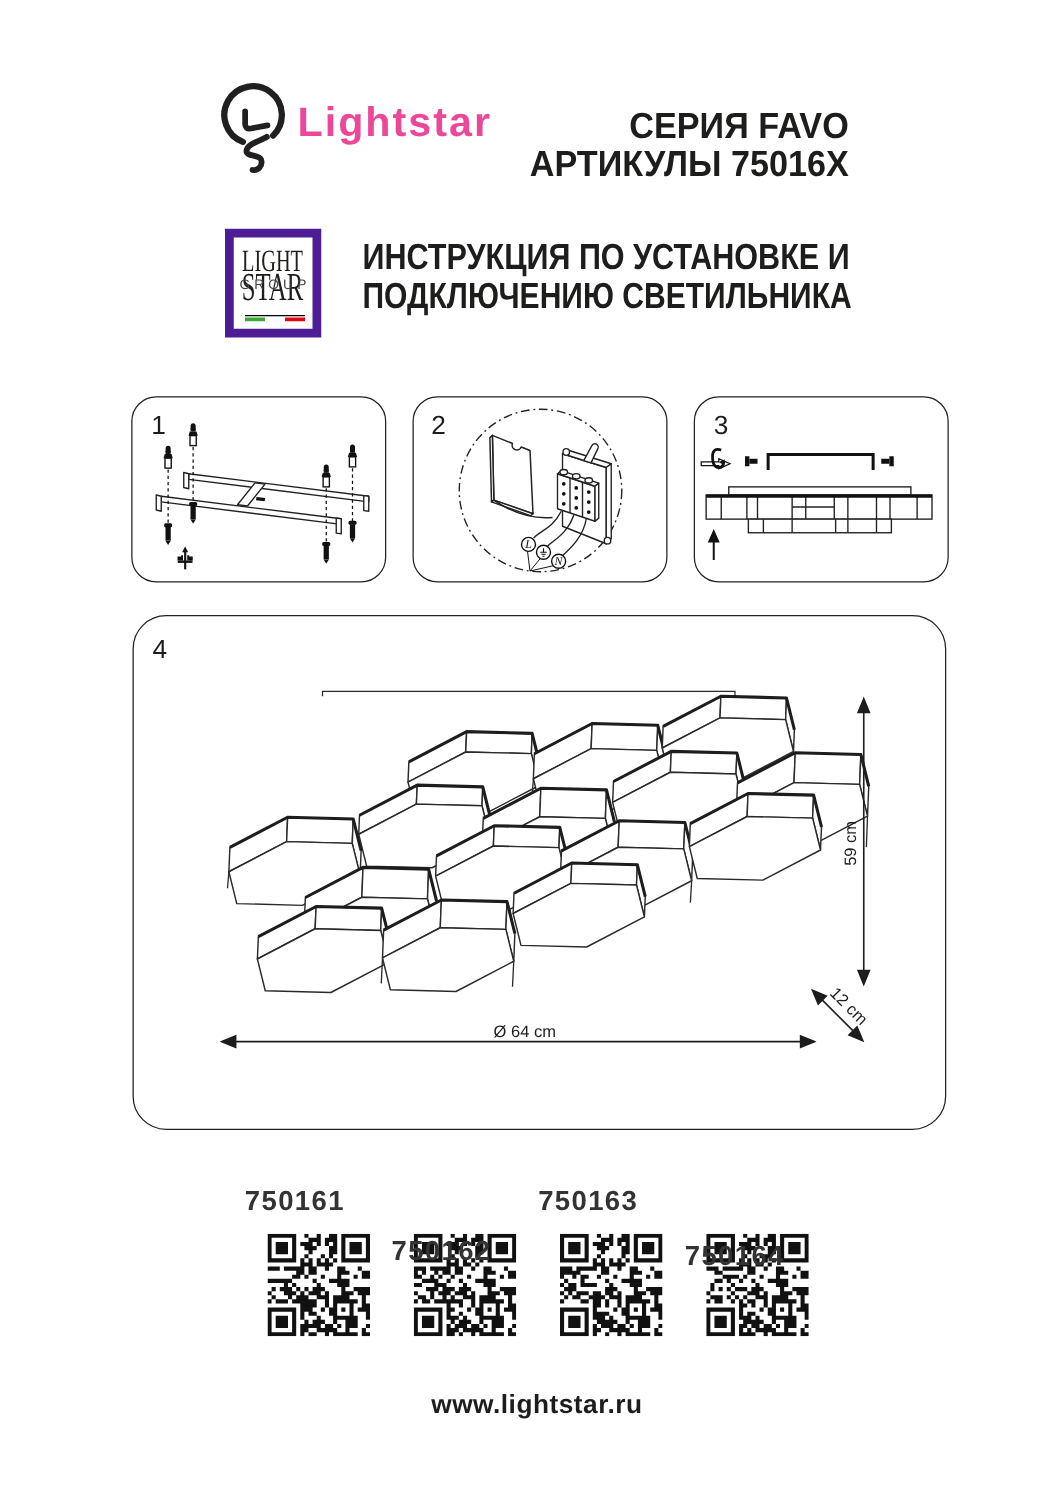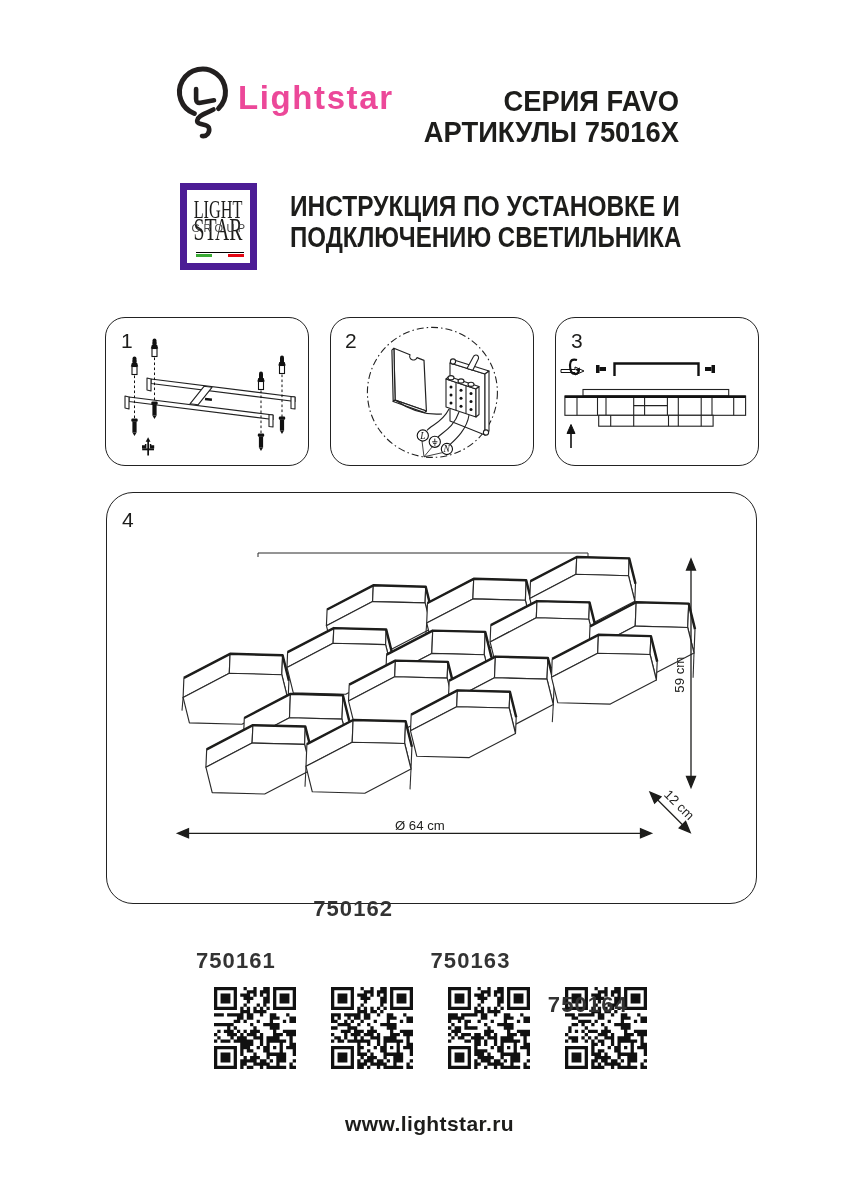--- a/index.html
+++ b/index.html
@@ -322,21 +322,21 @@
  </g>
 </svg>
 
 <svg style="position:absolute;left:213.5px;top:987px" width="82" height="82" viewBox="0 0 81.5 81.5">
     <path d="M0 0h22.82v3.26h-22.82zM29.34 0h3.26v3.26h-3.26zM39.12 0h3.26v3.26h-3.26zM48.9 0h6.52v3.26h-6.52zM58.68 0h22.82v3.26h-22.82zM0 3.26h3.26v3.26h-3.26zM19.56 3.26h3.26v3.26h-3.26zM32.6 3.26h9.78v3.26h-9.78zM45.64 3.26h9.78v3.26h-9.78zM58.68 3.26h3.26v3.26h-3.26zM78.24 3.26h3.26v3.26h-3.26zM0 6.52h3.26v3.26h-3.26zM6.52 6.52h9.78v3.26h-9.78zM19.56 6.52h3.26v3.26h-3.26zM26.08 6.52h9.78v3.26h-9.78zM39.12 6.52h3.26v3.26h-3.26zM45.64 6.52h3.26v3.26h-3.26zM52.16 6.52h3.26v3.26h-3.26zM58.68 6.52h3.26v3.26h-3.26zM65.2 6.52h9.78v3.26h-9.78zM78.24 6.52h3.26v3.26h-3.26zM0 9.78h3.26v3.26h-3.26zM6.52 9.78h9.78v3.26h-9.78zM19.56 9.78h3.26v3.26h-3.26zM29.34 9.78h9.78v3.26h-9.78zM48.9 9.78h6.52v3.26h-6.52zM58.68 9.78h3.26v3.26h-3.26zM65.2 9.78h9.78v3.26h-9.78zM78.24 9.78h3.26v3.26h-3.26zM0 13.04h3.26v3.26h-3.26zM6.52 13.04h9.78v3.26h-9.78zM19.56 13.04h3.26v3.26h-3.26zM32.6 13.04h3.26v3.26h-3.26zM48.9 13.04h6.52v3.26h-6.52zM58.68 13.04h3.26v3.26h-3.26zM65.2 13.04h9.78v3.26h-9.78zM78.24 13.04h3.26v3.26h-3.26zM0 16.3h3.26v3.26h-3.26zM19.56 16.3h3.26v3.26h-3.26zM29.34 16.3h3.26v3.26h-3.26zM42.38 16.3h3.26v3.26h-3.26zM48.9 16.3h3.26v3.26h-3.26zM58.68 16.3h3.26v3.26h-3.26zM78.24 16.3h3.26v3.26h-3.26zM0 19.56h22.82v3.26h-22.82zM26.08 19.56h3.26v3.26h-3.26zM32.6 19.56h3.26v3.26h-3.26zM39.12 19.56h3.26v3.26h-3.26zM45.64 19.56h3.26v3.26h-3.26zM52.16 19.56h3.26v3.26h-3.26zM58.68 19.56h22.82v3.26h-22.82zM26.08 22.82h9.78v3.26h-9.78zM39.12 22.82h13.04v3.26h-13.04zM0 26.08h9.78v3.26h-9.78zM13.04 26.08h16.3v3.26h-16.3zM32.6 26.08h6.52v3.26h-6.52zM45.64 26.08h3.26v3.26h-3.26zM55.42 26.08h6.52v3.26h-6.52zM71.72 26.08h3.26v3.26h-3.26zM22.82 29.34h6.52v3.26h-6.52zM32.6 29.34h6.52v3.26h-6.52zM55.42 29.34h9.78v3.26h-9.78zM74.98 29.34h6.52v3.26h-6.52zM19.56 32.6h6.52v3.26h-6.52zM29.34 32.6h3.26v3.26h-3.26zM42.38 32.6h3.26v3.26h-3.26zM55.42 32.6h3.26v3.26h-3.26zM68.46 32.6h3.26v3.26h-3.26zM74.98 32.6h6.52v3.26h-6.52zM0 35.86h19.56v3.26h-19.56zM35.86 35.86h3.26v3.26h-3.26zM48.9 35.86h16.3v3.26h-16.3zM13.04 39.12h3.26v3.26h-3.26zM19.56 39.12h3.26v3.26h-3.26zM39.12 39.12h3.26v3.26h-3.26zM55.42 39.12h9.78v3.26h-9.78zM3.26 42.38h3.26v3.26h-3.26zM9.78 42.38h9.78v3.26h-9.78zM22.82 42.38h3.26v3.26h-3.26zM29.34 42.38h3.26v3.26h-3.26zM35.86 42.38h9.78v3.26h-9.78zM58.68 42.38h3.26v3.26h-3.26zM68.46 42.38h13.04v3.26h-13.04zM0 45.64h3.26v3.26h-3.26zM13.04 45.64h9.78v3.26h-9.78zM26.08 45.64h3.26v3.26h-3.26zM32.6 45.64h9.78v3.26h-9.78zM45.64 45.64h3.26v3.26h-3.26zM58.68 45.64h9.78v3.26h-9.78zM71.72 45.64h9.78v3.26h-9.78zM3.26 48.9h3.26v3.26h-3.26zM16.3 48.9h3.26v3.26h-3.26zM22.82 48.9h9.78v3.26h-9.78zM39.12 48.9h9.78v3.26h-9.78zM52.16 48.9h13.04v3.26h-13.04zM74.98 48.9h3.26v3.26h-3.26zM0 52.16h3.26v3.26h-3.26zM6.52 52.16h9.78v3.26h-9.78zM19.56 52.16h19.56v3.26h-19.56zM45.64 52.16h3.26v3.26h-3.26zM52.16 52.16h19.56v3.26h-19.56zM74.98 52.16h3.26v3.26h-3.26zM26.08 55.42h13.04v3.26h-13.04zM45.64 55.42h3.26v3.26h-3.26zM52.16 55.42h3.26v3.26h-3.26zM65.2 55.42h3.26v3.26h-3.26zM74.98 55.42h6.52v3.26h-6.52zM0 58.68h22.82v3.26h-22.82zM26.08 58.68h9.78v3.26h-9.78zM42.38 58.68h3.26v3.26h-3.26zM48.9 58.68h6.52v3.26h-6.52zM58.68 58.68h3.26v3.26h-3.26zM65.2 58.68h3.26v3.26h-3.26zM71.72 58.68h9.78v3.26h-9.78zM0 61.94h3.26v3.26h-3.26zM19.56 61.94h3.26v3.26h-3.26zM26.08 61.94h3.26v3.26h-3.26zM32.6 61.94h6.52v3.26h-6.52zM48.9 61.94h6.52v3.26h-6.52zM65.2 61.94h3.26v3.26h-3.26zM78.24 61.94h3.26v3.26h-3.26zM0 65.2h3.26v3.26h-3.26zM6.52 65.2h9.78v3.26h-9.78zM19.56 65.2h3.26v3.26h-3.26zM26.08 65.2h3.26v3.26h-3.26zM39.12 65.2h3.26v3.26h-3.26zM52.16 65.2h19.56v3.26h-19.56zM78.24 65.2h3.26v3.26h-3.26zM0 68.46h3.26v3.26h-3.26zM6.52 68.46h9.78v3.26h-9.78zM19.56 68.46h3.26v3.26h-3.26zM29.34 68.46h3.26v3.26h-3.26zM35.86 68.46h9.78v3.26h-9.78zM52.16 68.46h3.26v3.26h-3.26zM61.94 68.46h9.78v3.26h-9.78zM0 71.72h3.26v3.26h-3.26zM6.52 71.72h9.78v3.26h-9.78zM19.56 71.72h3.26v3.26h-3.26zM26.08 71.72h16.3v3.26h-16.3zM45.64 71.72h6.52v3.26h-6.52zM55.42 71.72h3.26v3.26h-3.26zM61.94 71.72h9.78v3.26h-9.78zM78.24 71.72h3.26v3.26h-3.26zM0 74.98h3.26v3.26h-3.26zM19.56 74.98h3.26v3.26h-3.26zM26.08 74.98h6.52v3.26h-6.52zM39.12 74.98h16.3v3.26h-16.3zM61.94 74.98h3.26v3.26h-3.26zM74.98 74.98h3.26v3.26h-3.26zM0 78.24h22.82v3.26h-22.82zM26.08 78.24h3.26v3.26h-3.26zM32.6 78.24h6.52v3.26h-6.52zM45.64 78.24h3.26v3.26h-3.26zM52.16 78.24h19.56v3.26h-19.56zM74.98 78.24h6.52v3.26h-6.52z" fill="#111"></path>
   </svg>
 <div class="qrlabel" style="left:195.9px;top:948px">750161</div>
 <svg style="position:absolute;left:330.8px;top:987px" width="82" height="82" viewBox="0 0 81.5 81.5">
     <path d="M0 0h22.82v3.26h-22.82zM29.34 0h3.26v3.26h-3.26zM39.12 0h3.26v3.26h-3.26zM48.9 0h6.52v3.26h-6.52zM58.68 0h22.82v3.26h-22.82zM0 3.26h3.26v3.26h-3.26zM19.56 3.26h3.26v3.26h-3.26zM32.6 3.26h9.78v3.26h-9.78zM45.64 3.26h9.78v3.26h-9.78zM58.68 3.26h3.26v3.26h-3.26zM78.24 3.26h3.26v3.26h-3.26zM0 6.52h3.26v3.26h-3.26zM6.52 6.52h9.78v3.26h-9.78zM19.56 6.52h3.26v3.26h-3.26zM26.08 6.52h9.78v3.26h-9.78zM39.12 6.52h3.26v3.26h-3.26zM45.64 6.52h3.26v3.26h-3.26zM52.16 6.52h3.26v3.26h-3.26zM58.68 6.52h3.26v3.26h-3.26zM65.2 6.52h9.78v3.26h-9.78zM78.24 6.52h3.26v3.26h-3.26zM0 9.78h3.26v3.26h-3.26zM6.52 9.78h9.78v3.26h-9.78zM19.56 9.78h3.26v3.26h-3.26zM29.34 9.78h9.78v3.26h-9.78zM48.9 9.78h6.52v3.26h-6.52zM58.68 9.78h3.26v3.26h-3.26zM65.2 9.78h9.78v3.26h-9.78zM78.24 9.78h3.26v3.26h-3.26zM0 13.04h3.26v3.26h-3.26zM6.52 13.04h9.78v3.26h-9.78zM19.56 13.04h3.26v3.26h-3.26zM32.6 13.04h3.26v3.26h-3.26zM48.9 13.04h6.52v3.26h-6.52zM58.68 13.04h3.26v3.26h-3.26zM65.2 13.04h9.78v3.26h-9.78zM78.24 13.04h3.26v3.26h-3.26zM0 16.3h3.26v3.26h-3.26zM19.56 16.3h3.26v3.26h-3.26zM29.34 16.3h3.26v3.26h-3.26zM48.9 16.3h3.26v3.26h-3.26zM58.68 16.3h3.26v3.26h-3.26zM78.24 16.3h3.26v3.26h-3.26zM0 19.56h22.82v3.26h-22.82zM26.08 19.56h3.26v3.26h-3.26zM32.6 19.56h3.26v3.26h-3.26zM39.12 19.56h3.26v3.26h-3.26zM45.64 19.56h3.26v3.26h-3.26zM52.16 19.56h3.26v3.26h-3.26zM58.68 19.56h22.82v3.26h-22.82zM26.08 22.82h9.78v3.26h-9.78zM39.12 22.82h6.52v3.26h-6.52zM48.9 22.82h3.26v3.26h-3.26zM0 26.08h9.78v3.26h-9.78zM13.04 26.08h16.3v3.26h-16.3zM32.6 26.08h6.52v3.26h-6.52zM45.64 26.08h3.26v3.26h-3.26zM55.42 26.08h6.52v3.26h-6.52zM71.72 26.08h3.26v3.26h-3.26zM0 29.34h3.26v3.26h-3.26zM6.52 29.34h3.26v3.26h-3.26zM16.3 29.34h3.26v3.26h-3.26zM22.82 29.34h6.52v3.26h-6.52zM32.6 29.34h6.52v3.26h-6.52zM55.42 29.34h9.78v3.26h-9.78zM74.98 29.34h6.52v3.26h-6.52zM0 32.6h6.52v3.26h-6.52zM13.04 32.6h3.26v3.26h-3.26zM19.56 32.6h3.26v3.26h-3.26zM29.34 32.6h3.26v3.26h-3.26zM42.38 32.6h3.26v3.26h-3.26zM55.42 32.6h3.26v3.26h-3.26zM68.46 32.6h3.26v3.26h-3.26zM74.98 32.6h6.52v3.26h-6.52zM6.52 35.86h13.04v3.26h-13.04zM26.08 35.86h3.26v3.26h-3.26zM35.86 35.86h3.26v3.26h-3.26zM48.9 35.86h16.3v3.26h-16.3zM0 39.12h6.52v3.26h-6.52zM16.3 39.12h9.78v3.26h-9.78zM39.12 39.12h3.26v3.26h-3.26zM55.42 39.12h9.78v3.26h-9.78zM9.78 42.38h9.78v3.26h-9.78zM22.82 42.38h9.78v3.26h-9.78zM35.86 42.38h9.78v3.26h-9.78zM58.68 42.38h3.26v3.26h-3.26zM68.46 42.38h13.04v3.26h-13.04zM0 45.64h3.26v3.26h-3.26zM13.04 45.64h3.26v3.26h-3.26zM19.56 45.64h9.78v3.26h-9.78zM32.6 45.64h9.78v3.26h-9.78zM45.64 45.64h3.26v3.26h-3.26zM58.68 45.64h9.78v3.26h-9.78zM71.72 45.64h9.78v3.26h-9.78zM3.26 48.9h6.52v3.26h-6.52zM13.04 48.9h3.26v3.26h-3.26zM22.82 48.9h3.26v3.26h-3.26zM29.34 48.9h3.26v3.26h-3.26zM39.12 48.9h9.78v3.26h-9.78zM52.16 48.9h13.04v3.26h-13.04zM74.98 48.9h3.26v3.26h-3.26zM0 52.16h3.26v3.26h-3.26zM6.52 52.16h6.52v3.26h-6.52zM16.3 52.16h22.82v3.26h-22.82zM45.64 52.16h3.26v3.26h-3.26zM52.16 52.16h19.56v3.26h-19.56zM74.98 52.16h3.26v3.26h-3.26zM26.08 55.42h3.26v3.26h-3.26zM35.86 55.42h3.26v3.26h-3.26zM45.64 55.42h3.26v3.26h-3.26zM52.16 55.42h3.26v3.26h-3.26zM65.2 55.42h3.26v3.26h-3.26zM74.98 55.42h6.52v3.26h-6.52zM0 58.68h22.82v3.26h-22.82zM26.08 58.68h6.52v3.26h-6.52zM42.38 58.68h3.26v3.26h-3.26zM48.9 58.68h6.52v3.26h-6.52zM58.68 58.68h3.26v3.26h-3.26zM65.2 58.68h3.26v3.26h-3.26zM71.72 58.68h9.78v3.26h-9.78zM0 61.94h3.26v3.26h-3.26zM19.56 61.94h3.26v3.26h-3.26zM26.08 61.94h3.26v3.26h-3.26zM35.86 61.94h3.26v3.26h-3.26zM48.9 61.94h6.52v3.26h-6.52zM65.2 61.94h3.26v3.26h-3.26zM78.24 61.94h3.26v3.26h-3.26zM0 65.2h3.26v3.26h-3.26zM6.52 65.2h9.78v3.26h-9.78zM19.56 65.2h3.26v3.26h-3.26zM26.08 65.2h9.78v3.26h-9.78zM39.12 65.2h3.26v3.26h-3.26zM52.16 65.2h19.56v3.26h-19.56zM78.24 65.2h3.26v3.26h-3.26zM0 68.46h3.26v3.26h-3.26zM6.52 68.46h9.78v3.26h-9.78zM19.56 68.46h3.26v3.26h-3.26zM29.34 68.46h3.26v3.26h-3.26zM35.86 68.46h9.78v3.26h-9.78zM52.16 68.46h3.26v3.26h-3.26zM61.94 68.46h9.78v3.26h-9.78zM0 71.72h3.26v3.26h-3.26zM6.52 71.72h9.78v3.26h-9.78zM19.56 71.72h3.26v3.26h-3.26zM26.08 71.72h3.26v3.26h-3.26zM32.6 71.72h9.78v3.26h-9.78zM45.64 71.72h6.52v3.26h-6.52zM55.42 71.72h3.26v3.26h-3.26zM61.94 71.72h9.78v3.26h-9.78zM78.24 71.72h3.26v3.26h-3.26zM0 74.98h3.26v3.26h-3.26zM19.56 74.98h3.26v3.26h-3.26zM26.08 74.98h9.78v3.26h-9.78zM39.12 74.98h16.3v3.26h-16.3zM61.94 74.98h3.26v3.26h-3.26zM74.98 74.98h3.26v3.26h-3.26zM0 78.24h22.82v3.26h-22.82zM26.08 78.24h6.52v3.26h-6.52zM35.86 78.24h3.26v3.26h-3.26zM45.64 78.24h3.26v3.26h-3.26zM52.16 78.24h19.56v3.26h-19.56zM74.98 78.24h6.52v3.26h-6.52z" fill="#111"></path>
   </svg>
-<div class="qrlabel" style="left:313.2px;top:896px">750162</div>
+<div class="qrlabel" style="left:313.2px;top:988px">750162</div>
 <svg style="position:absolute;left:448.1px;top:987px" width="82" height="82" viewBox="0 0 81.5 81.5">
     <path d="M0 0h22.82v3.26h-22.82zM29.34 0h3.26v3.26h-3.26zM39.12 0h3.26v3.26h-3.26zM48.9 0h6.52v3.26h-6.52zM58.68 0h22.82v3.26h-22.82zM0 3.26h3.26v3.26h-3.26zM19.56 3.26h3.26v3.26h-3.26zM32.6 3.26h9.78v3.26h-9.78zM45.64 3.26h9.78v3.26h-9.78zM58.68 3.26h3.26v3.26h-3.26zM78.24 3.26h3.26v3.26h-3.26zM0 6.52h3.26v3.26h-3.26zM6.52 6.52h9.78v3.26h-9.78zM19.56 6.52h3.26v3.26h-3.26zM26.08 6.52h9.78v3.26h-9.78zM39.12 6.52h3.26v3.26h-3.26zM45.64 6.52h3.26v3.26h-3.26zM52.16 6.52h3.26v3.26h-3.26zM58.68 6.52h3.26v3.26h-3.26zM65.2 6.52h9.78v3.26h-9.78zM78.24 6.52h3.26v3.26h-3.26zM0 9.78h3.26v3.26h-3.26zM6.52 9.78h9.78v3.26h-9.78zM19.56 9.78h3.26v3.26h-3.26zM29.34 9.78h9.78v3.26h-9.78zM48.9 9.78h6.52v3.26h-6.52zM58.68 9.78h3.26v3.26h-3.26zM65.2 9.78h9.78v3.26h-9.78zM78.24 9.78h3.26v3.26h-3.26zM0 13.04h3.26v3.26h-3.26zM6.52 13.04h9.78v3.26h-9.78zM19.56 13.04h3.26v3.26h-3.26zM32.6 13.04h3.26v3.26h-3.26zM48.9 13.04h6.52v3.26h-6.52zM58.68 13.04h3.26v3.26h-3.26zM65.2 13.04h9.78v3.26h-9.78zM78.24 13.04h3.26v3.26h-3.26zM0 16.3h3.26v3.26h-3.26zM19.56 16.3h3.26v3.26h-3.26zM29.34 16.3h3.26v3.26h-3.26zM48.9 16.3h3.26v3.26h-3.26zM58.68 16.3h3.26v3.26h-3.26zM78.24 16.3h3.26v3.26h-3.26zM0 19.56h22.82v3.26h-22.82zM26.08 19.56h3.26v3.26h-3.26zM32.6 19.56h3.26v3.26h-3.26zM39.12 19.56h3.26v3.26h-3.26zM45.64 19.56h3.26v3.26h-3.26zM52.16 19.56h3.26v3.26h-3.26zM58.68 19.56h22.82v3.26h-22.82zM26.08 22.82h9.78v3.26h-9.78zM39.12 22.82h13.04v3.26h-13.04zM0 26.08h9.78v3.26h-9.78zM13.04 26.08h16.3v3.26h-16.3zM32.6 26.08h6.52v3.26h-6.52zM45.64 26.08h3.26v3.26h-3.26zM55.42 26.08h6.52v3.26h-6.52zM71.72 26.08h3.26v3.26h-3.26zM0 29.34h16.3v3.26h-16.3zM32.6 29.34h6.52v3.26h-6.52zM55.42 29.34h9.78v3.26h-9.78zM74.98 29.34h6.52v3.26h-6.52zM0 32.6h3.26v3.26h-3.26zM9.78 32.6h3.26v3.26h-3.26zM16.3 32.6h6.52v3.26h-6.52zM29.34 32.6h3.26v3.26h-3.26zM42.38 32.6h3.26v3.26h-3.26zM55.42 32.6h3.26v3.26h-3.26zM68.46 32.6h3.26v3.26h-3.26zM74.98 32.6h6.52v3.26h-6.52zM3.26 35.86h3.26v3.26h-3.26zM16.3 35.86h3.26v3.26h-3.26zM35.86 35.86h3.26v3.26h-3.26zM48.9 35.86h16.3v3.26h-16.3zM0 39.12h3.26v3.26h-3.26zM6.52 39.12h6.52v3.26h-6.52zM16.3 39.12h13.04v3.26h-13.04zM39.12 39.12h3.26v3.26h-3.26zM55.42 39.12h9.78v3.26h-9.78zM3.26 42.38h9.78v3.26h-9.78zM35.86 42.38h9.78v3.26h-9.78zM58.68 42.38h3.26v3.26h-3.26zM68.46 42.38h13.04v3.26h-13.04zM0 45.64h3.26v3.26h-3.26zM6.52 45.64h3.26v3.26h-3.26zM13.04 45.64h9.78v3.26h-9.78zM26.08 45.64h6.52v3.26h-6.52zM35.86 45.64h6.52v3.26h-6.52zM45.64 45.64h3.26v3.26h-3.26zM58.68 45.64h9.78v3.26h-9.78zM71.72 45.64h9.78v3.26h-9.78zM3.26 48.9h3.26v3.26h-3.26zM9.78 48.9h6.52v3.26h-6.52zM22.82 48.9h13.04v3.26h-13.04zM39.12 48.9h9.78v3.26h-9.78zM52.16 48.9h13.04v3.26h-13.04zM74.98 48.9h3.26v3.26h-3.26zM0 52.16h3.26v3.26h-3.26zM16.3 52.16h6.52v3.26h-6.52zM26.08 52.16h6.52v3.26h-6.52zM35.86 52.16h3.26v3.26h-3.26zM45.64 52.16h3.26v3.26h-3.26zM52.16 52.16h19.56v3.26h-19.56zM74.98 52.16h3.26v3.26h-3.26zM26.08 55.42h6.52v3.26h-6.52zM35.86 55.42h3.26v3.26h-3.26zM45.64 55.42h3.26v3.26h-3.26zM52.16 55.42h3.26v3.26h-3.26zM65.2 55.42h3.26v3.26h-3.26zM74.98 55.42h6.52v3.26h-6.52zM0 58.68h22.82v3.26h-22.82zM26.08 58.68h3.26v3.26h-3.26zM42.38 58.68h3.26v3.26h-3.26zM48.9 58.68h6.52v3.26h-6.52zM58.68 58.68h3.26v3.26h-3.26zM65.2 58.68h3.26v3.26h-3.26zM71.72 58.68h9.78v3.26h-9.78zM0 61.94h3.26v3.26h-3.26zM19.56 61.94h3.26v3.26h-3.26zM26.08 61.94h13.04v3.26h-13.04zM48.9 61.94h6.52v3.26h-6.52zM65.2 61.94h3.26v3.26h-3.26zM78.24 61.94h3.26v3.26h-3.26zM0 65.2h3.26v3.26h-3.26zM6.52 65.2h9.78v3.26h-9.78zM19.56 65.2h3.26v3.26h-3.26zM26.08 65.2h9.78v3.26h-9.78zM39.12 65.2h3.26v3.26h-3.26zM52.16 65.2h19.56v3.26h-19.56zM78.24 65.2h3.26v3.26h-3.26zM0 68.46h3.26v3.26h-3.26zM6.52 68.46h9.78v3.26h-9.78zM19.56 68.46h3.26v3.26h-3.26zM29.34 68.46h16.3v3.26h-16.3zM52.16 68.46h3.26v3.26h-3.26zM61.94 68.46h9.78v3.26h-9.78zM0 71.72h3.26v3.26h-3.26zM6.52 71.72h9.78v3.26h-9.78zM19.56 71.72h3.26v3.26h-3.26zM26.08 71.72h3.26v3.26h-3.26zM32.6 71.72h9.78v3.26h-9.78zM45.64 71.72h6.52v3.26h-6.52zM55.42 71.72h3.26v3.26h-3.26zM61.94 71.72h9.78v3.26h-9.78zM78.24 71.72h3.26v3.26h-3.26zM0 74.98h3.26v3.26h-3.26zM19.56 74.98h3.26v3.26h-3.26zM26.08 74.98h6.52v3.26h-6.52zM39.12 74.98h16.3v3.26h-16.3zM61.94 74.98h3.26v3.26h-3.26zM74.98 74.98h3.26v3.26h-3.26zM0 78.24h22.82v3.26h-22.82zM26.08 78.24h3.26v3.26h-3.26zM35.86 78.24h3.26v3.26h-3.26zM45.64 78.24h3.26v3.26h-3.26zM52.16 78.24h19.56v3.26h-19.56zM74.98 78.24h6.52v3.26h-6.52z" fill="#111"></path>
   </svg>
 <div class="qrlabel" style="left:430.5px;top:948px">750163</div>
 <svg style="position:absolute;left:565.4px;top:987px" width="82" height="82" viewBox="0 0 81.5 81.5">
     <path d="M0 0h22.82v3.26h-22.82zM29.34 0h3.26v3.26h-3.26zM39.12 0h3.26v3.26h-3.26zM48.9 0h6.52v3.26h-6.52zM58.68 0h22.82v3.26h-22.82zM0 3.26h3.26v3.26h-3.26zM19.56 3.26h3.26v3.26h-3.26zM32.6 3.26h9.78v3.26h-9.78zM45.64 3.26h9.78v3.26h-9.78zM58.68 3.26h3.26v3.26h-3.26zM78.24 3.26h3.26v3.26h-3.26zM0 6.52h3.26v3.26h-3.26zM6.52 6.52h9.78v3.26h-9.78zM19.56 6.52h3.26v3.26h-3.26zM26.08 6.52h9.78v3.26h-9.78zM39.12 6.52h3.26v3.26h-3.26zM45.64 6.52h3.26v3.26h-3.26zM52.16 6.52h3.26v3.26h-3.26zM58.68 6.52h3.26v3.26h-3.26zM65.2 6.52h9.78v3.26h-9.78zM78.24 6.52h3.26v3.26h-3.26zM0 9.78h3.26v3.26h-3.26zM6.52 9.78h9.78v3.26h-9.78zM19.56 9.78h3.26v3.26h-3.26zM29.34 9.78h9.78v3.26h-9.78zM48.9 9.78h6.52v3.26h-6.52zM58.68 9.78h3.26v3.26h-3.26zM65.2 9.78h9.78v3.26h-9.78zM78.24 9.78h3.26v3.26h-3.26zM0 13.04h3.26v3.26h-3.26zM6.52 13.04h9.78v3.26h-9.78zM19.56 13.04h3.26v3.26h-3.26zM32.6 13.04h3.26v3.26h-3.26zM48.9 13.04h6.52v3.26h-6.52zM58.68 13.04h3.26v3.26h-3.26zM65.2 13.04h9.78v3.26h-9.78zM78.24 13.04h3.26v3.26h-3.26zM0 16.3h3.26v3.26h-3.26zM19.56 16.3h3.26v3.26h-3.26zM29.34 16.3h3.26v3.26h-3.26zM42.38 16.3h9.78v3.26h-9.78zM58.68 16.3h3.26v3.26h-3.26zM78.24 16.3h3.26v3.26h-3.26zM0 19.56h22.82v3.26h-22.82zM26.08 19.56h3.26v3.26h-3.26zM32.6 19.56h3.26v3.26h-3.26zM39.12 19.56h3.26v3.26h-3.26zM45.64 19.56h3.26v3.26h-3.26zM52.16 19.56h3.26v3.26h-3.26zM58.68 19.56h22.82v3.26h-22.82zM26.08 22.82h9.78v3.26h-9.78zM39.12 22.82h6.52v3.26h-6.52zM48.9 22.82h3.26v3.26h-3.26zM0 26.08h9.78v3.26h-9.78zM13.04 26.08h16.3v3.26h-16.3zM32.6 26.08h6.52v3.26h-6.52zM45.64 26.08h3.26v3.26h-3.26zM55.42 26.08h6.52v3.26h-6.52zM71.72 26.08h3.26v3.26h-3.26zM6.52 29.34h6.52v3.26h-6.52zM32.6 29.34h6.52v3.26h-6.52zM55.42 29.34h9.78v3.26h-9.78zM74.98 29.34h6.52v3.26h-6.52zM13.04 32.6h13.04v3.26h-13.04zM29.34 32.6h3.26v3.26h-3.26zM42.38 32.6h3.26v3.26h-3.26zM55.42 32.6h3.26v3.26h-3.26zM68.46 32.6h3.26v3.26h-3.26zM74.98 32.6h6.52v3.26h-6.52zM6.52 35.86h6.52v3.26h-6.52zM16.3 35.86h3.26v3.26h-3.26zM26.08 35.86h3.26v3.26h-3.26zM35.86 35.86h3.26v3.26h-3.26zM48.9 35.86h16.3v3.26h-16.3zM3.26 39.12h3.26v3.26h-3.26zM19.56 39.12h3.26v3.26h-3.26zM39.12 39.12h3.26v3.26h-3.26zM55.42 39.12h9.78v3.26h-9.78zM3.26 42.38h3.26v3.26h-3.26zM9.78 42.38h3.26v3.26h-3.26zM16.3 42.38h3.26v3.26h-3.26zM22.82 42.38h9.78v3.26h-9.78zM35.86 42.38h9.78v3.26h-9.78zM58.68 42.38h3.26v3.26h-3.26zM68.46 42.38h13.04v3.26h-13.04zM0 45.64h3.26v3.26h-3.26zM19.56 45.64h3.26v3.26h-3.26zM32.6 45.64h9.78v3.26h-9.78zM45.64 45.64h3.26v3.26h-3.26zM58.68 45.64h9.78v3.26h-9.78zM71.72 45.64h9.78v3.26h-9.78zM3.26 48.9h9.78v3.26h-9.78zM16.3 48.9h3.26v3.26h-3.26zM22.82 48.9h3.26v3.26h-3.26zM29.34 48.9h3.26v3.26h-3.26zM39.12 48.9h9.78v3.26h-9.78zM52.16 48.9h13.04v3.26h-13.04zM74.98 48.9h3.26v3.26h-3.26zM0 52.16h3.26v3.26h-3.26zM6.52 52.16h6.52v3.26h-6.52zM19.56 52.16h3.26v3.26h-3.26zM26.08 52.16h3.26v3.26h-3.26zM32.6 52.16h6.52v3.26h-6.52zM45.64 52.16h3.26v3.26h-3.26zM52.16 52.16h19.56v3.26h-19.56zM74.98 52.16h3.26v3.26h-3.26zM26.08 55.42h6.52v3.26h-6.52zM35.86 55.42h3.26v3.26h-3.26zM45.64 55.42h3.26v3.26h-3.26zM52.16 55.42h3.26v3.26h-3.26zM65.2 55.42h3.26v3.26h-3.26zM74.98 55.42h6.52v3.26h-6.52zM0 58.68h22.82v3.26h-22.82zM26.08 58.68h3.26v3.26h-3.26zM42.38 58.68h3.26v3.26h-3.26zM48.9 58.68h6.52v3.26h-6.52zM58.68 58.68h3.26v3.26h-3.26zM65.2 58.68h3.26v3.26h-3.26zM71.72 58.68h9.78v3.26h-9.78zM0 61.94h3.26v3.26h-3.26zM19.56 61.94h3.26v3.26h-3.26zM26.08 61.94h3.26v3.26h-3.26zM32.6 61.94h6.52v3.26h-6.52zM48.9 61.94h6.52v3.26h-6.52zM65.2 61.94h3.26v3.26h-3.26zM78.24 61.94h3.26v3.26h-3.26zM0 65.2h3.26v3.26h-3.26zM6.52 65.2h9.78v3.26h-9.78zM19.56 65.2h3.26v3.26h-3.26zM26.08 65.2h9.78v3.26h-9.78zM39.12 65.2h3.26v3.26h-3.26zM52.16 65.2h19.56v3.26h-19.56zM78.24 65.2h3.26v3.26h-3.26zM0 68.46h3.26v3.26h-3.26zM6.52 68.46h9.78v3.26h-9.78zM19.56 68.46h3.26v3.26h-3.26zM29.34 68.46h16.3v3.26h-16.3zM52.16 68.46h3.26v3.26h-3.26zM61.94 68.46h9.78v3.26h-9.78zM0 71.72h3.26v3.26h-3.26zM6.52 71.72h9.78v3.26h-9.78zM19.56 71.72h3.26v3.26h-3.26zM26.08 71.72h6.52v3.26h-6.52zM35.86 71.72h6.52v3.26h-6.52zM45.64 71.72h6.52v3.26h-6.52zM55.42 71.72h3.26v3.26h-3.26zM61.94 71.72h9.78v3.26h-9.78zM78.24 71.72h3.26v3.26h-3.26zM0 74.98h3.26v3.26h-3.26zM19.56 74.98h3.26v3.26h-3.26zM26.08 74.98h3.26v3.26h-3.26zM32.6 74.98h3.26v3.26h-3.26zM39.12 74.98h16.3v3.26h-16.3zM61.94 74.98h3.26v3.26h-3.26zM74.98 74.98h3.26v3.26h-3.26zM0 78.24h22.82v3.26h-22.82zM26.08 78.24h13.04v3.26h-13.04zM45.64 78.24h3.26v3.26h-3.26zM52.16 78.24h19.56v3.26h-19.56zM74.98 78.24h6.52v3.26h-6.52z" fill="#111"></path>
   </svg>
 <div class="qrlabel" style="left:547.8px;top:992px">750164</div>
 
 <div class="abs" style="left:4px;top:1112px;width:851px;text-align:center;font-size:21px;font-weight:bold;letter-spacing:0.4px;color:#1d1d1b">www.lightstar.ru</div>

